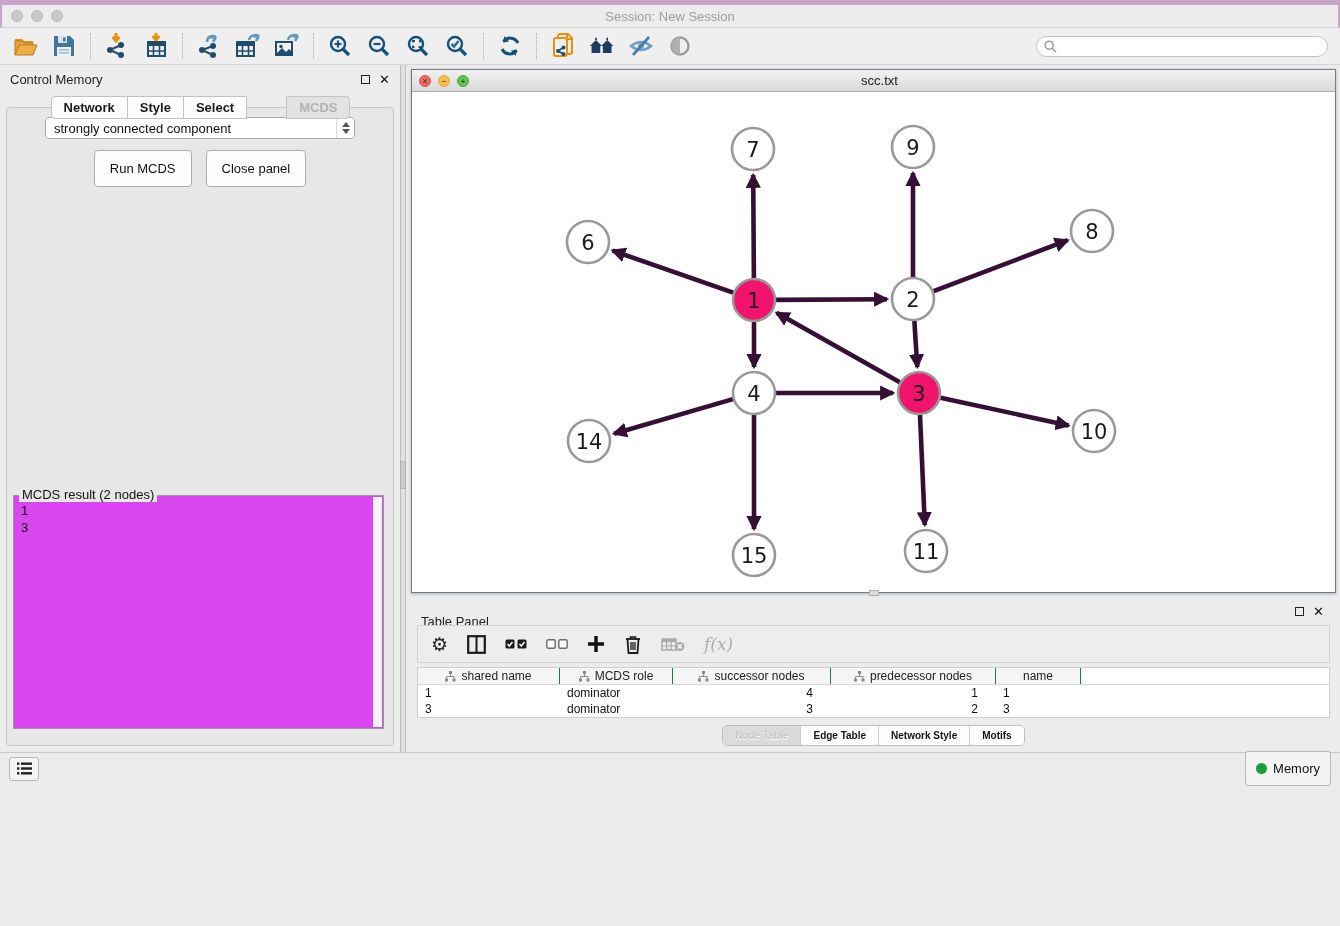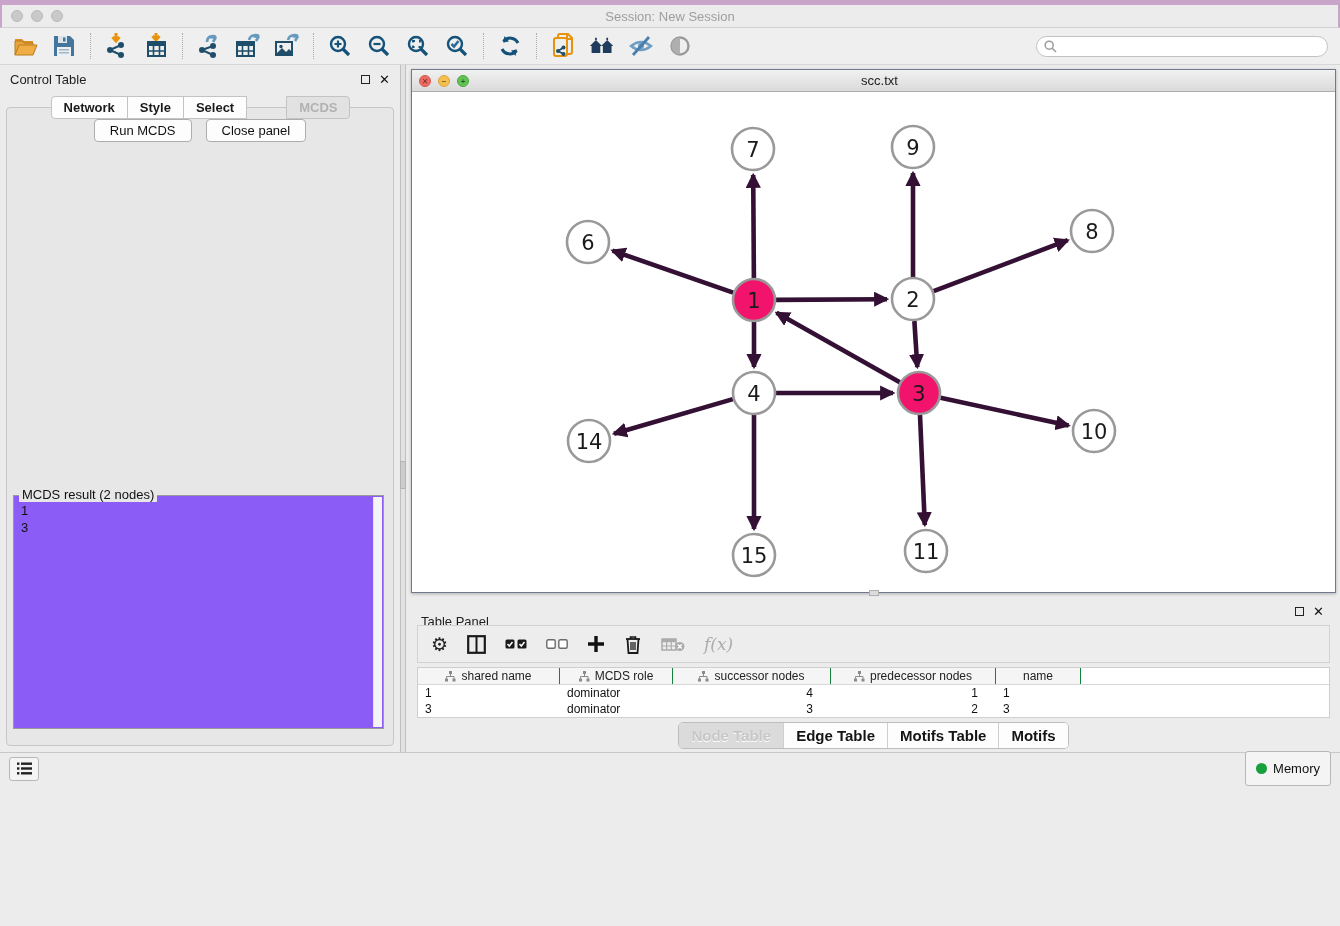--- a/index.html
+++ b/index.html
@@ -44,23 +44,23 @@
     background:#E7E7E7; border:1px solid #C6C6C6; border-radius:4px; }
   .opt-label { margin-top:26px; text-align:center; font-size:13px; color:#161616; }
   .opt-select { margin:9px auto 0; width:310px; height:22px; background:#FFF; border:1px solid #ABABAB;
     border-radius:4px; display:flex; align-items:center; padding-left:8px; font-size:13px; color:#111; }
   .stepper { margin-left:auto; width:18px; height:100%; display:flex; flex-direction:column;
     align-items:center; justify-content:center; gap:2px; border-left:1px solid #DADADA; }
   .tri-up { width:0; height:0; border-left:4px solid transparent; border-right:4px solid transparent; border-bottom:5px solid #555; }
   .tri-dn { width:0; height:0; border-left:4px solid transparent; border-right:4px solid transparent; border-top:5px solid #555; }
   .cp-buttons { margin-top:11px; display:flex; justify-content:center; gap:14px; }
   .cp-button { background:#FDFDFD; border:1px solid #ADADAD; border-radius:4px;
-    padding:3px 15px; font-size:13px; color:#111; }
+    padding:10px 15px; font-size:13px; color:#111; }
   .result-box { position:absolute; left:6px; right:9px; top:387px; bottom:16px;
-    border:1px solid #9A9A9A; background:#8b5cf6; }
+    border:1px solid #9A9A9A; background:#d946ef; }
   .result-legend { position:absolute; top:-9px; left:5px; background:#E7E7E7; padding:0 3px;
     font-size:13px; color:#111; }
   .result-text { padding:6px 7px; font-size:13px; color:#111; line-height:17px; }
   .result-scroll { position:absolute; top:1px; right:1px; bottom:1px; width:9px;
     background:#F4F4F4; border-left:1px solid #E2E2E2; }
 
   
   .v-divider { width:6px; background:#E2E2E2; border-left:1px solid #BFBFBF; border-right:1px solid #BFBFBF; position:relative; }
   .v-handle { position:absolute; top:396px; left:-1px; width:6px; height:28px; background:#CTCTCT; background:#CCC; border:1px solid #B5B5B5; }
 
@@ -100,21 +100,21 @@
     justify-content:center; gap:5px; overflow:hidden; }
   .th.filler { background:#FFF; border-right:none; }
   .tbody { flex:1; }
   .tr { display:grid; grid-template-columns:142px 113px 158px 165px 85px 1fr; height:16px;
     font-size:12px; color:#111; align-items:center; }
   .td { overflow:hidden; white-space:nowrap; }
   .td.a-left { padding-left:7px; text-align:left; }
   .td.a-right { padding-right:18px; text-align:right; }
   .tp-tabs-bar { height:34px; display:flex; align-items:center; justify-content:center; }
   .tp-tabs { display:inline-flex; border:1px solid #BDBDBD; border-radius:5px; overflow:hidden; background:#FFF; }
-  .tp-tab { padding:4px 12px; font-size:15px; font-weight:600; color:#141414; border-left:1px solid #CFCFCF; background:#FDFDFD; }
+  .tp-tab { padding:4px 12px; font-size:10px; font-weight:600; color:#141414; border-left:1px solid #CFCFCF; background:#FDFDFD; }
   .tp-tab:first-child { border-left:none; }
   .tp-tab.active { background:#DBDBDB; color:#C6C6C6; text-shadow:0 1px 0 #FFF; }
 
   
   .statusbar { height:32px; background:#ECECEC; border-top:1px solid #C8C8C8;
     display:flex; align-items:center; padding:0 9px; }
   .list-button { width:30px; height:24px; background:#F4F4F4; border:1px solid #B7B7B7; border-radius:3px;
     display:flex; align-items:center; justify-content:center; }
   .memory-button { margin-left:auto; background:#F4F4F4; border:1px solid #B7B7B7; border-radius:3px;
     padding:9px 10px; display:flex; align-items:center; gap:6px; font-size:13px; color:#111; }
@@ -273,33 +273,40 @@
           <path d="M8.2 8.2 L12 12" stroke="#9B9B9B" stroke-width="1.6"></path>
         </svg>
       <input type="text" placeholder="" style="">
     </div>
   </div>
 
   <div class="main">
 
     <div class="control-panel">
       <div class="cp-header">
-        <span class="cp-title">Control Table</span>
+        <span class="cp-title">Control Memory</span>
         <span class="panel-btns">
           <span class="float-btn"></span>
           <span class="close-btn">✕</span>
         </span>
       </div>
       <div class="cp-tabs">
         <span class="cp-tab">Network</span>
         <span class="cp-tab">Style</span>
         <span class="cp-tab">Select</span>
         <span class="cp-tab active">MCDS</span>
       </div>
       <div class="cp-content">
+        <div class="opt-select">
+          <span>strongly connected component</span>
+          <span class="stepper">
+              <span class="tri-up"></span>
+              <span class="tri-dn"></span>
+            </span>
+        </div>
         <div class="cp-buttons">
           <button class="cp-button">Run MCDS</button>
           <button class="cp-button">Close panel</button>
         </div>
         <div class="result-box">
           <span class="result-legend">MCDS result (2 nodes)</span>
           <div class="result-text">
             <div>1</div>
             <div>3</div>
           </div>
@@ -509,21 +516,21 @@
                 <div class="td a-right">2</div>
                 <div class="td a-left">3</div>
                 <div class="td"></div>
               </div>
             </div>
         </div>
         <div class="tp-tabs-bar">
           <div class="tp-tabs">
             <span class="tp-tab active">Node Table</span>
             <span class="tp-tab">Edge Table</span>
-            <span class="tp-tab">Motifs Table</span>
+            <span class="tp-tab">Network Style</span>
             <span class="tp-tab">Motifs</span>
           </div>
         </div>
       </div>
     </div>
   </div>
 
   <div class="statusbar">
     <div class="list-button">
       <svg width="15" height="13" viewBox="0 0 15 13">

